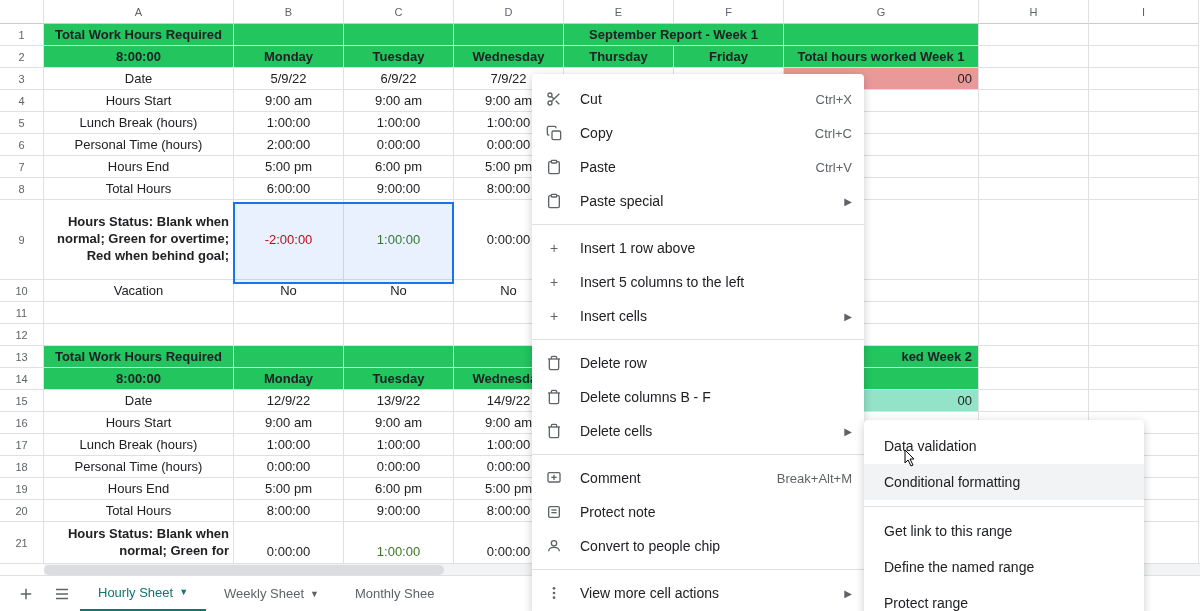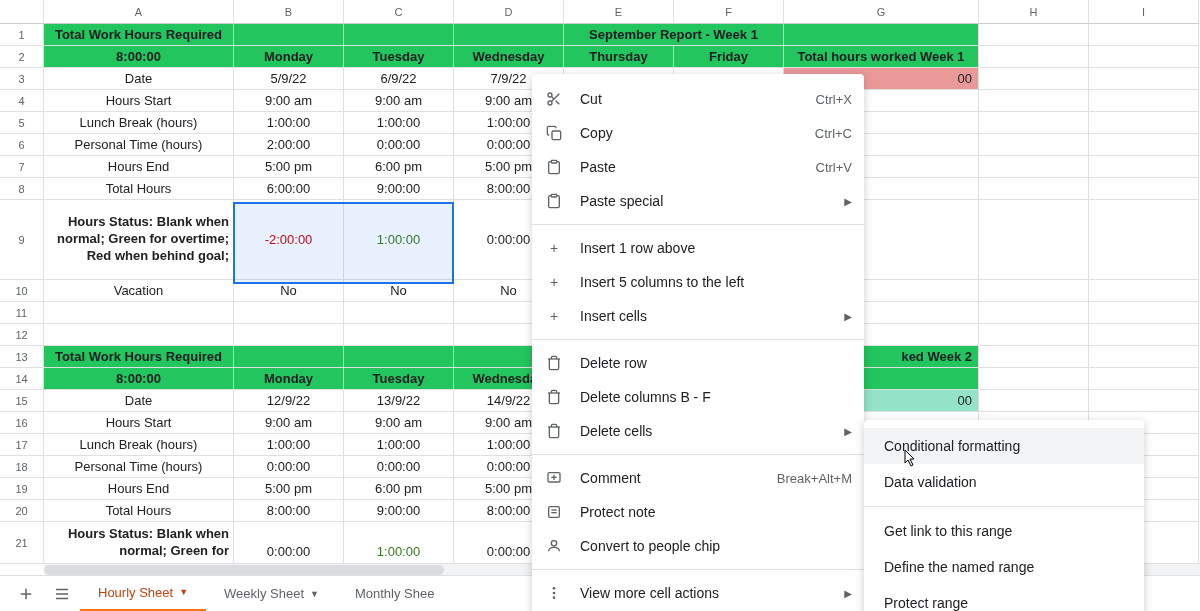--- a/index.html
+++ b/index.html
@@ -28,21 +28,21 @@
 .menu-arrow { color: #5f6368; font-size: 10px; }
 .menu-divider { height: 1px; background: #e0e0e0; margin: 6px 0; }
 .submenu { position: absolute; left: 864px; top: 420px; width: 280px; background: #fff; box-shadow: 0 2px 10px rgba(0,0,0,0.2); border-radius: 4px; padding: 8px 0; font-size: 14px; z-index: 11; }
 .submenu-item { padding: 8px 20px; cursor: pointer; height: 36px; display: flex; align-items: center; }
 .submenu-item.hovered { background: #f1f3f4; }
 .submenu-divider { height: 1px; background: #e0e0e0; margin: 6px 0; }
 .cursor-icon { position: absolute; left: 900px; top: 448px; pointer-events: none; z-index: 12; }
 .tabs { position: absolute; bottom: 0; left: 0; right: 0; height: 36px; border-top: 1px solid #e0e0e0; background: #fff; display: flex; align-items: center; padding-left: 8px; }
 .tab-btn { width: 36px; height: 36px; display: flex; align-items: center; justify-content: center; color: #5f6368; cursor: pointer; }
 .tab { padding: 0 18px; height: 36px; display: flex; align-items: center; cursor: pointer; color: #5f6368; font-size: 13px; gap: 6px; }
-.tab.active { color: #c2410c; border-bottom: 3px solid #f97316; font-weight: 500; }
+.tab.active { color: #0f766e; border-bottom: 3px solid #0f766e; font-weight: 500; }
 .tab-arrow { font-size: 9px; }
 .scroll-track { position: absolute; bottom: 36px; left: 44px; right: 0; height: 12px; background: #f1f3f4; border-top: 1px solid #e0e0e0; }
 .scroll-thumb { position: absolute; left: 0; width: 400px; height: 10px; top: 1px; background: #dadce0; border-radius: 5px; }
 svg { display: block; }
 </style>
 </head>
 <body>
 
 <div class="grid">
 
@@ -416,22 +416,22 @@
           <circle cx="12" cy="12" r="2"></circle>
           <circle cx="12" cy="19" r="2"></circle>
         </svg>
       </span>
     <span class="menu-label">View more cell actions</span>
     <span class="menu-arrow">▶</span>
   </div>
 </div>
 
 <div class="submenu">
+  <div class="submenu-item">Data validation</div>
   <div class="submenu-item hovered">Conditional formatting</div>
-  <div class="submenu-item">Data validation</div>
   <div class="submenu-divider"></div>
   <div class="submenu-item">Get link to this range</div>
   <div class="submenu-item">Define the named range</div>
   <div class="submenu-item">Protect range</div>
 </div>
 
 <div class="cursor-icon">
   <svg width="18" height="22" viewBox="0 0 18 22">
       <path d="M5 2 L5 15 L8 12 L11 18 L13 17 L10 11 L14 11 Z" fill="#fff" stroke="#000" stroke-width="1"></path>
     </svg>

